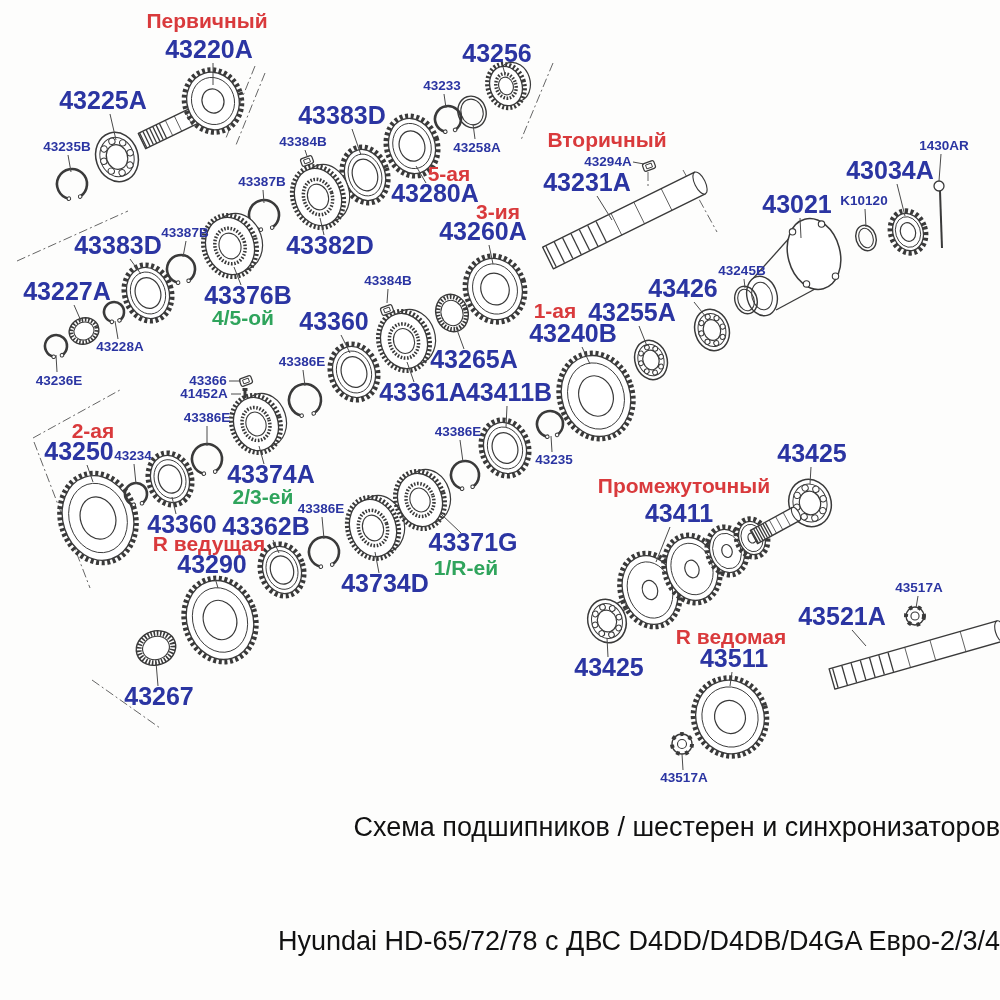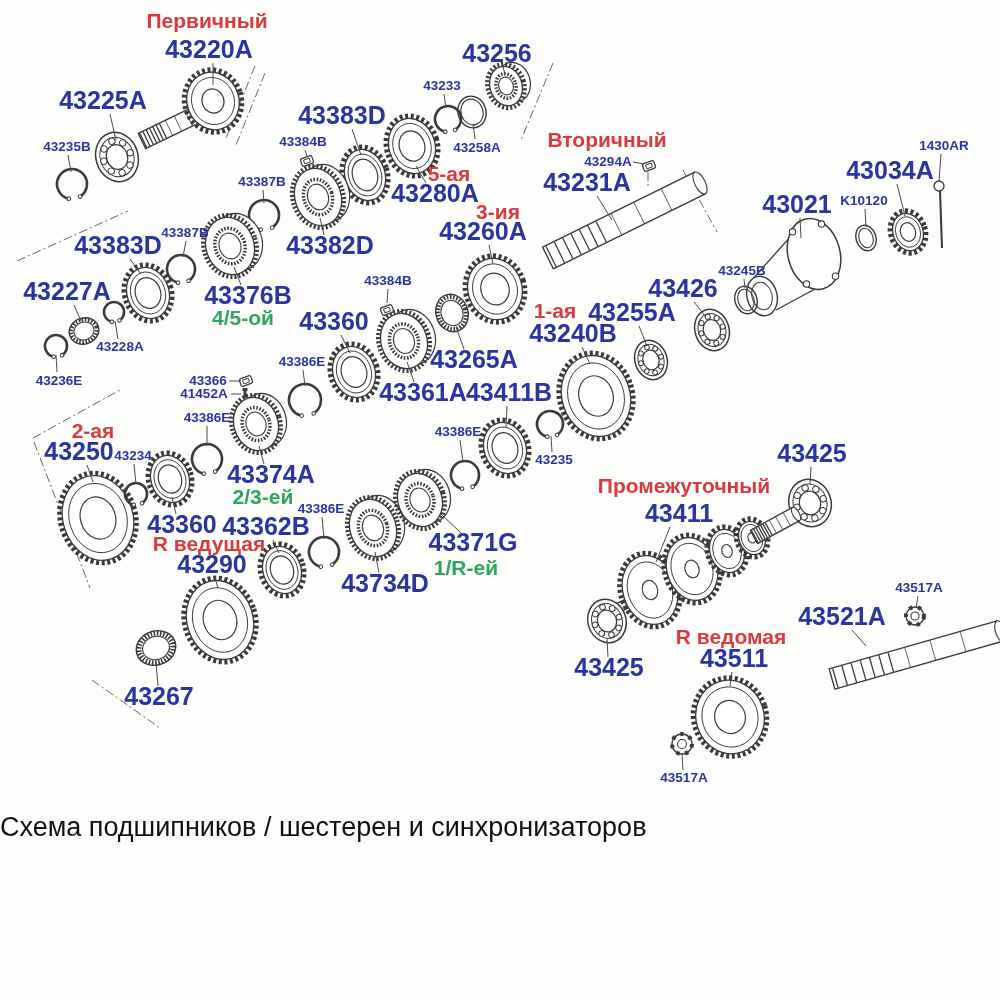--- a/index.html
+++ b/index.html
@@ -1,18 +1,18 @@
 <!DOCTYPE html>
 <html><head>
 <meta charset="utf-8">
 <style>
   html,body{margin:0;padding:0;background:#fff;}
   .stage{position:relative;width:1000px;height:1000px;background:#fdfdfc;overflow:hidden;
          font-family:"Liberation Sans", sans-serif;}
-  .title-line{position:absolute;left:0;width:1000px;text-align:left;color:#111;
+  .title-line{position:absolute;left:0;width:1000px;text-align:right;color:#111;
               font-family:"Liberation Sans", sans-serif;}
   #title1{top:812px;font-size:27px;}
   #title2{top:869px;font-size:26px;}
   #title3{top:926px;font-size:27px;}
   svg text{font-family:"Liberation Sans", sans-serif;font-weight:600;}
 </style>
 </head>
 <body>
 
 <div class="stage">
@@ -591,13 +591,14 @@
         <text x="321" y="509" fill="#2b35a2" font-size="13.5" text-anchor="middle" dominant-baseline="middle">43386E</text>
         <text x="208" y="381" fill="#2b35a2" font-size="13.5" text-anchor="middle" dominant-baseline="middle">43366</text>
         <text x="204" y="394" fill="#2b35a2" font-size="13.5" text-anchor="middle" dominant-baseline="middle">41452A</text>
         <text x="133" y="456" fill="#2b35a2" font-size="13.5" text-anchor="middle" dominant-baseline="middle">43234</text>
         <text x="554" y="460" fill="#2b35a2" font-size="13.5" text-anchor="middle" dominant-baseline="middle">43235</text>
         <text x="919" y="588" fill="#2b35a2" font-size="13.5" text-anchor="middle" dominant-baseline="middle">43517A</text>
         <text x="684" y="778" fill="#2b35a2" font-size="13.5" text-anchor="middle" dominant-baseline="middle">43517A</text>
       </g>
     </svg>
   <div class="title-line" id="title1">Схема подшипников / шестерен и синхронизаторов</div>
+  <div class="title-line" id="title3">Hyundai HD-65/72/78 с ДВС D4DD/D4DB/D4GA Евро-2/3/4</div>
 </div>
 
 </body></html>

